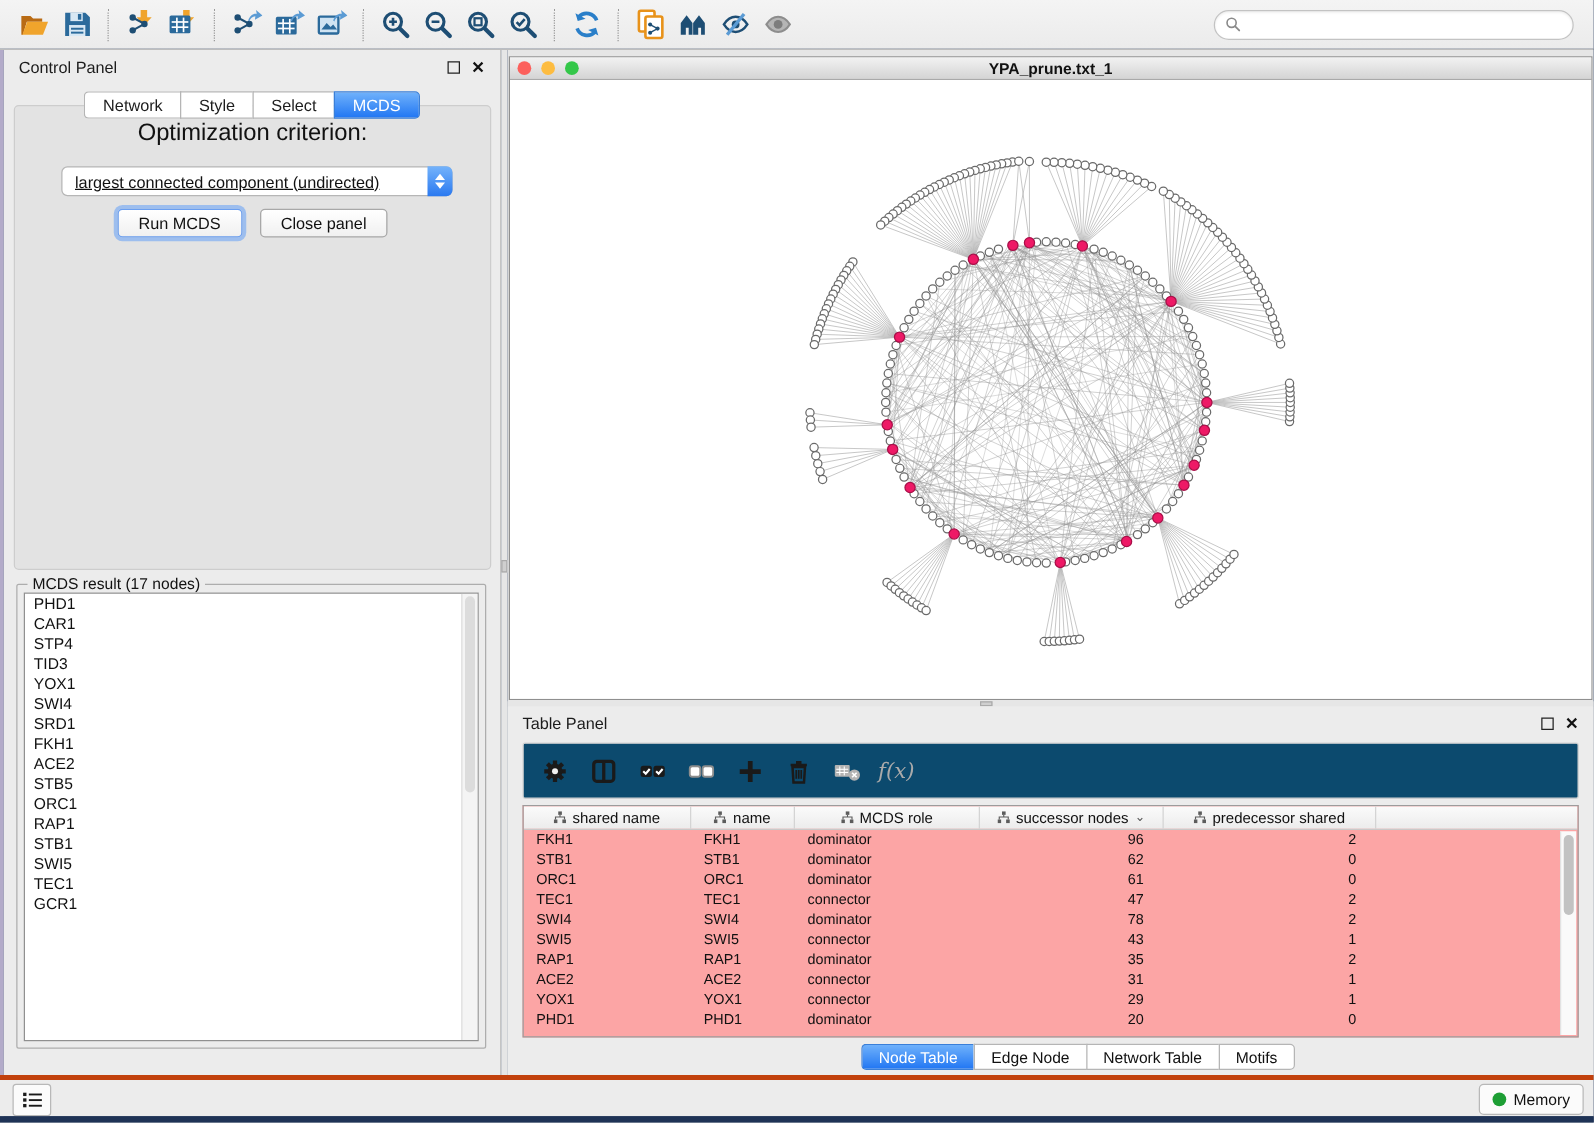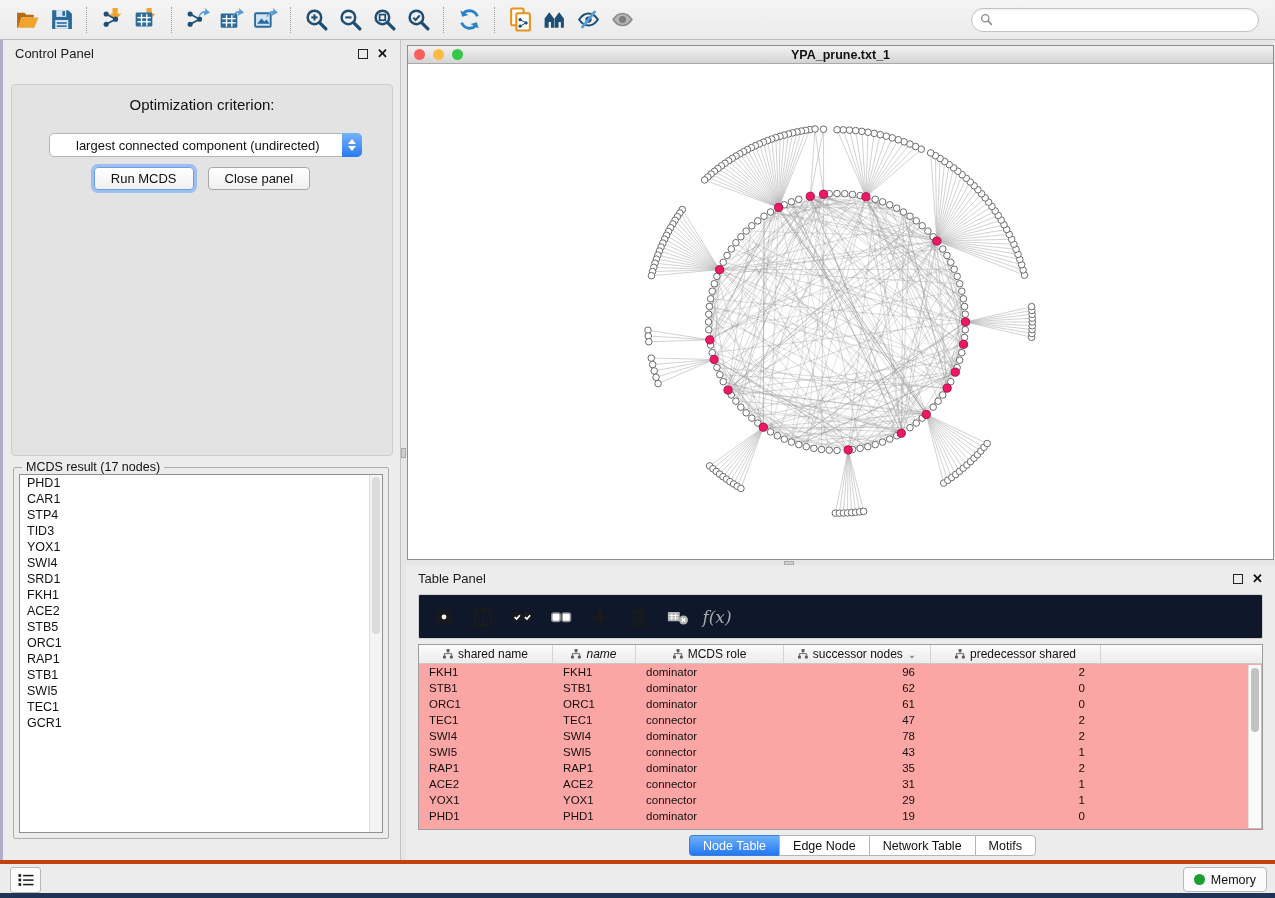--- a/index.html
+++ b/index.html
@@ -32,24 +32,24 @@
 
   #ctab-row { position:absolute; left:0; top:33px; width:100%; display:flex; justify-content:center; z-index:3; }
   .ctab { height:22px; padding:0 14px; font-size:13px; color:#1c1c1c; background:#fff;
     border:1px solid #b5b5b5; border-right:none; display:flex; align-items:center; }
   .ctab:first-child { border-radius:4px 0 0 4px; }
   .ctab:last-child { border-right:1px solid #b5b5b5; border-radius:0 4px 4px 0; }
   .ctab.active { background:linear-gradient(#6fb1fb,#2277f3); color:#fff; border-color:#3a7fd8; }
 
   #cp-content { position:absolute; left:8px; top:44px; width:382px; height:372px; background:#e3e3e3;
     border:1px solid #cdcdcd; border-radius:4px; }
-  #opt-label { text-align:center; margin-top:11px; font-size:15px; color:#111; }
+  #opt-label { text-align:center; margin-top:11px; font-size:19px; color:#111; }
   #dropdown { position:absolute; left:37px; top:48px; width:313px; height:24px; background:#fff;
     border:1px solid #b6b6b6; border-radius:5px; display:flex; align-items:center; }
-  #dropdown-value { font-size:13px; color:#111; padding-left:26px; flex:1; white-space:nowrap; }
+  #dropdown-value { font-size:13px; color:#111; padding-left:10px; flex:1; white-space:nowrap;text-decoration:underline; }
   #dropdown-stepper { width:20px; height:24px; margin-right:-1px; border-radius:0 5px 5px 0;
     background:linear-gradient(#74b3fb,#2a79f0); display:flex; flex-direction:column; align-items:center; justify-content:center; gap:2px; }
   .step-arrow { width:0; height:0; border-left:4px solid transparent; border-right:4px solid transparent; }
   .step-up { border-bottom:5px solid #fff; }
   .step-down { border-top:5px solid #fff; }
   #btn-row { position:absolute; left:0; top:82px; width:100%; display:flex; justify-content:center; gap:14px; }
   .mac-btn { height:23px; padding:0 16px; font-size:13px; color:#111; background:linear-gradient(#ffffff,#f0f0f0);
     border:1px solid #a8a8a8; border-radius:4px; font-family:"Liberation Sans",sans-serif; }
   .mac-btn.focused { box-shadow:0 0 0 3px rgba(110,165,245,.6); border-color:#6b9ff0; }
 
@@ -74,21 +74,21 @@
   #net-title { position:absolute; left:0; right:0; text-align:center; font-size:12.5px; font-weight:700; color:#111; }
   #net-canvas { position:absolute; left:0; top:18px; right:0; bottom:0; background:#fff; }
   #netsvg { width:100%; height:100%; display:block; }
 
   
   #h-divider { position:absolute; left:0; top:521px; width:869px; height:4px; background:#e6e6e6; }
   #h-divider .grip { position:absolute; left:378px; top:0; width:10px; height:4px; background:#cfcfcf; border:1px solid #aaa; }
 
   
   #table-panel { position:absolute; left:0; top:525px; width:869px; height:295px; background:#ececec; }
-  #tt-toolbar { position:absolute; left:12px; top:29px; width:845px; height:45px; background:#0f172a;
+  #tt-toolbar { position:absolute; left:12px; top:29px; width:845px; height:45px; background:#0c4a6e;
     border:1px solid #d2d2d2; border-radius:2px; display:flex; align-items:center; padding:0 10px; gap:9px; }
   .tt-icon { width:30px; height:30px; display:flex; align-items:center; justify-content:center; }
   .tt-icon svg { width:22px; height:22px; }
   .fx-label { font-family:"DejaVu Serif", serif; font-style:italic; font-size:17px; color:#aaa; }
 
   #tbl { position:absolute; left:12px; top:79px; width:845px; height:186px; border:1px solid #9c9c9c; background:#fca5a5; overflow:hidden; }
   #tbl-header { display:flex; height:19px; background:linear-gradient(#fbfbfb,#ececec); border-bottom:1px solid #c9c9c9; }
   .th-cell { display:flex; align-items:center; justify-content:center; gap:5px; font-size:12px; color:#111;
     border-right:1px solid #d4d4d4; height:100%; }
   .th-cell svg { flex:0 0 auto; }
@@ -297,20 +297,26 @@
   <div id="left-strip"></div>
 
   <div id="control-panel">
     <div class="panel-title-row">
       <span>Control Panel</span>
       <span class="panel-ctrls">
         <span class="float-glyph"></span>
         <span class="close-glyph">✕</span>
       </span>
     </div>
+    <div id="ctab-row">
+        <div class="ctab">Network</div>
+        <div class="ctab">Style</div>
+        <div class="ctab">Select</div>
+        <div class="ctab active">MCDS</div>
+      </div>
     <div id="cp-content">
       <div id="opt-label">Optimization criterion:</div>
       <div id="dropdown">
         <span id="dropdown-value">largest connected component (undirected)</span>
         <span id="dropdown-stepper">
           <span class="step-arrow step-up"></span>
             <span class="step-arrow step-down"></span>
         </span>
       </div>
       <div id="btn-row">
@@ -1112,21 +1118,21 @@
               <svg viewBox="0 0 10 10" width="10" height="10">
                 <g fill="#5c5c5c">
                   <rect x="3.6" y="0" width="2.9" height="2.9"></rect>
                   <rect x="0" y="6.6" width="2.9" height="2.9"></rect>
                   <rect x="6.9" y="6.6" width="2.9" height="2.9"></rect>
                 </g>
                 <path d="M5 2.9v1.7M1.4 6.6V4.6h7.2v2M5 4.6v0" fill="none" stroke="#5c5c5c" stroke-width="0.9"></path>
               </svg>
               <span>shared name</span>
             </div>
-            <div class="th-cell" style="width: 83px; font-style: italic;">
+            <div class="th-cell" style="width: 83px;">
               <svg viewBox="0 0 10 10" width="10" height="10">
                 <g fill="#5c5c5c">
                   <rect x="3.6" y="0" width="2.9" height="2.9"></rect>
                   <rect x="0" y="6.6" width="2.9" height="2.9"></rect>
                   <rect x="6.9" y="6.6" width="2.9" height="2.9"></rect>
                 </g>
                 <path d="M5 2.9v1.7M1.4 6.6V4.6h7.2v2M5 4.6v0" fill="none" stroke="#5c5c5c" stroke-width="0.9"></path>
               </svg>
               <span>name</span>
             </div>
@@ -1227,21 +1233,21 @@
               <div class="td l" style="width: 134px;">YOX1</div>
               <div class="td l" style="width: 83px;">YOX1</div>
               <div class="td l" style="width: 148px;">connector</div>
               <div class="td r" style="width: 147px;">29</div>
               <div class="td r" style="width: 170px;">1</div>
             </div>
             <div class="tr">
               <div class="td l" style="width: 134px;">PHD1</div>
               <div class="td l" style="width: 83px;">PHD1</div>
               <div class="td l" style="width: 148px;">dominator</div>
-              <div class="td r" style="width: 147px;">19</div>
+              <div class="td r" style="width: 147px;">20</div>
               <div class="td r" style="width: 170px;">0</div>
             </div>
           </div>
         <div id="tbl-scroll">
             <div class="thumb"></div>
           </div>
       </div>
       <div id="ttab-row">
           <div class="ttab active">Node Table</div>
           <div class="ttab">Edge Node</div>

